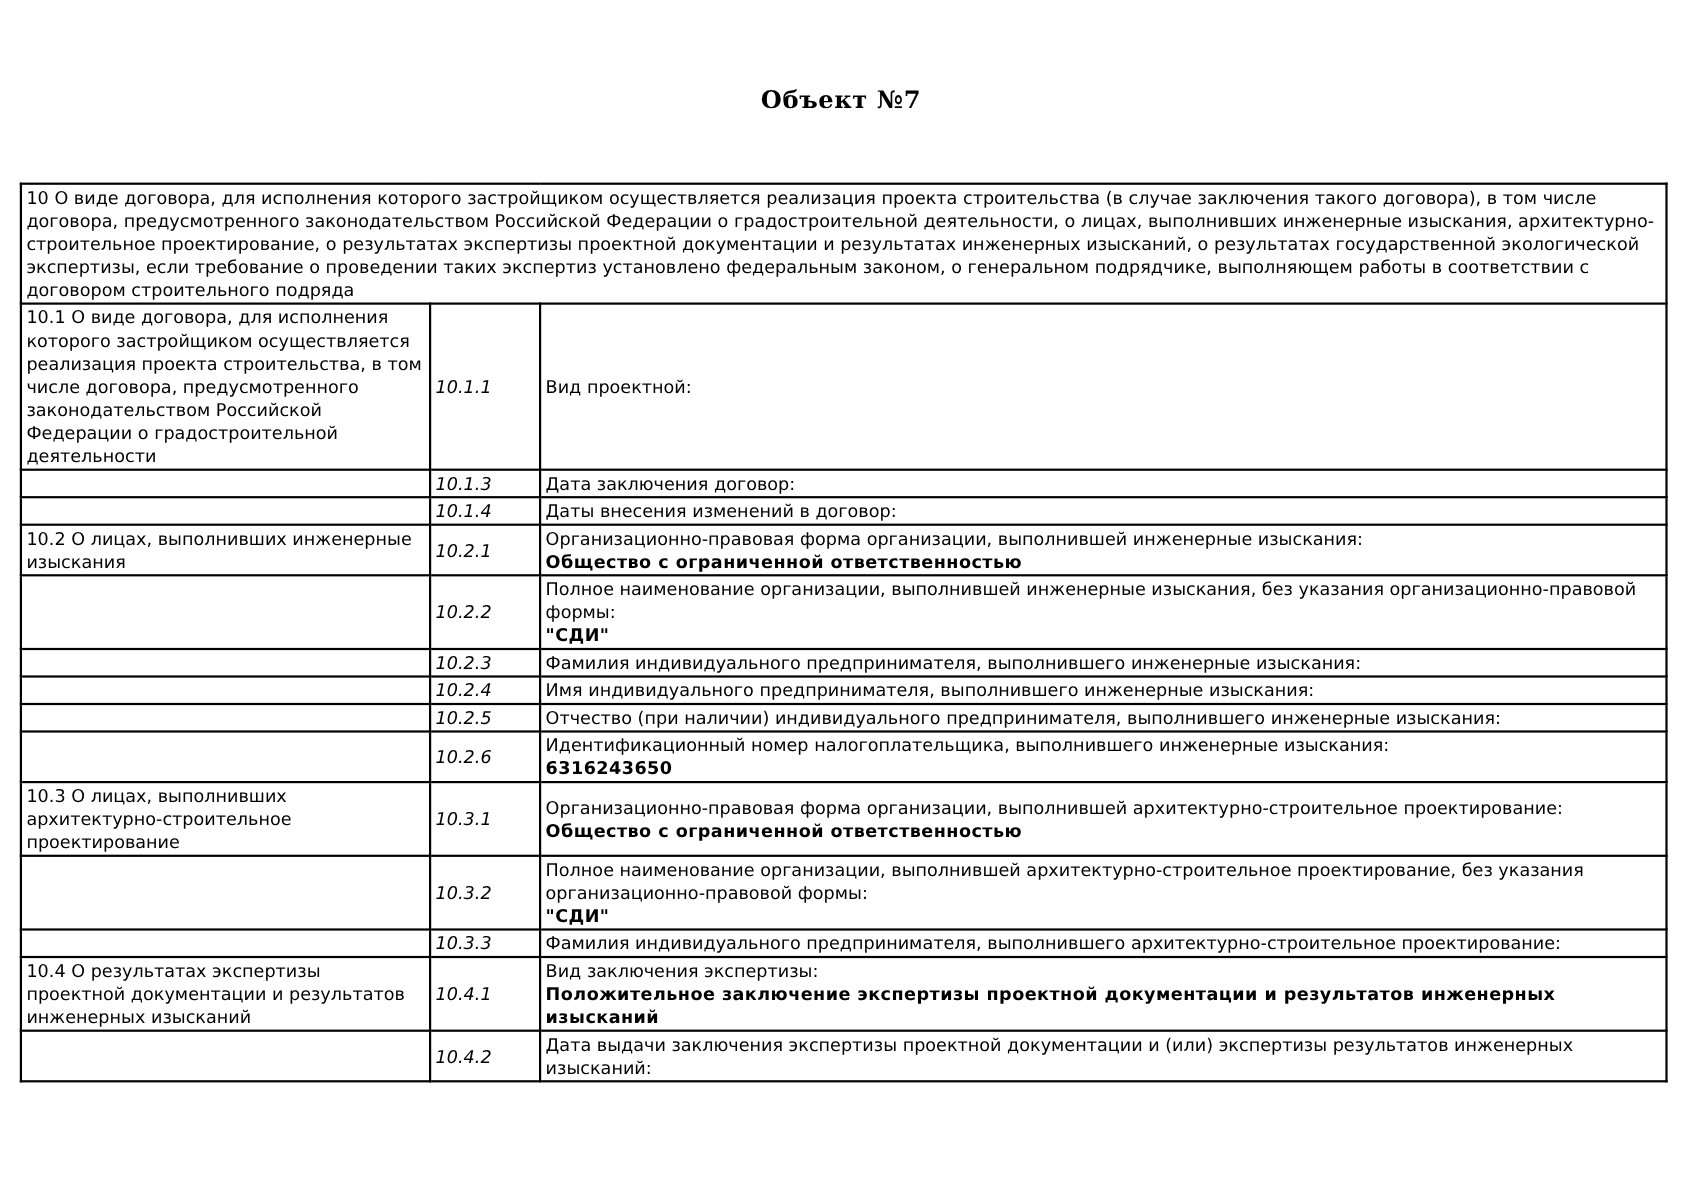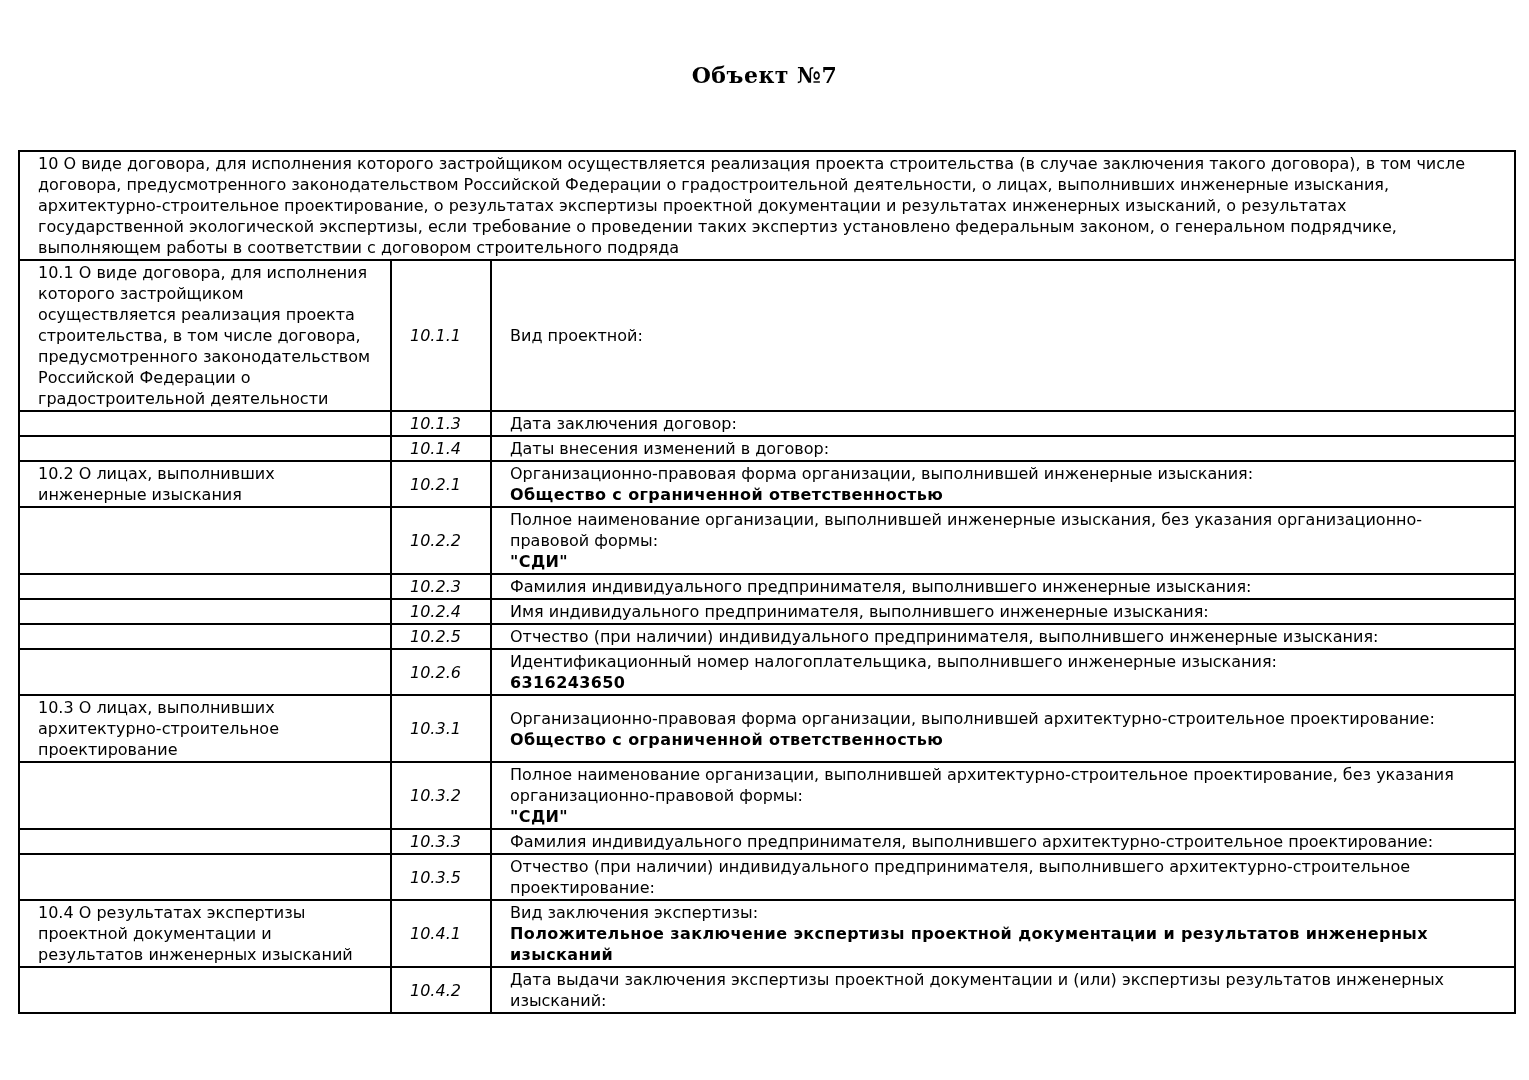--- a/index.html
+++ b/index.html
@@ -10,37 +10,37 @@
     font-family: "DejaVu Sans", "Liberation Sans", sans-serif;
   }
   .page {
     position: relative;
     width: 1529px;
     height: 1080px;
     overflow: hidden;
     background: #ffffff;
   }
   .title {
-    margin: 0;
+    margin: 16px;
     padding-top: 62px;
     text-align: center;
     font-family: "DejaVu Serif", "Liberation Serif", serif;
     font-size: 22px;
     font-weight: bold;
     letter-spacing: 0.5px;
   }
   table.decl {
     border-collapse: collapse;
     table-layout: fixed;
     width: 1496px;
     margin: 62px 15px 0 18px;
   }
   table.decl td {
     border: 2px solid #000000;
-    padding: 1px 18px;
+    padding: 1px 4px;
     vertical-align: middle;
     font-size: 16px;
     line-height: 21px;
     word-wrap: break-word;
   }
   td.header-cell {
     padding: 2px 4px;
   }
   td.col-section {
     vertical-align: middle;
@@ -162,28 +162,20 @@
         </tr>
         <tr>
           <td class="col-section"></td>
           <td class="col-num">10.3.3</td>
           <td class="col-content">
             <div>Фамилия индивидуального предпринимателя, выполнившего архитектурно-строительное проектирование:</div>
             <div class="value"></div>
           </td>
         </tr>
         <tr>
-          <td class="col-section"></td>
-          <td class="col-num">10.3.5</td>
-          <td class="col-content">
-            <div>Отчество (при наличии) индивидуального предпринимателя, выполнившего архитектурно-строительное проектирование:</div>
-            <div class="value"></div>
-          </td>
-        </tr>
-        <tr>
           <td class="col-section">10.4 О результатах экспертизы проектной документации и результатов инженерных изысканий</td>
           <td class="col-num">10.4.1</td>
           <td class="col-content">
             <div>Вид заключения экспертизы:</div>
             <div class="value">Положительное заключение экспертизы проектной документации и результатов инженерных изысканий</div>
           </td>
         </tr>
         <tr>
           <td class="col-section"></td>
           <td class="col-num">10.4.2</td>

